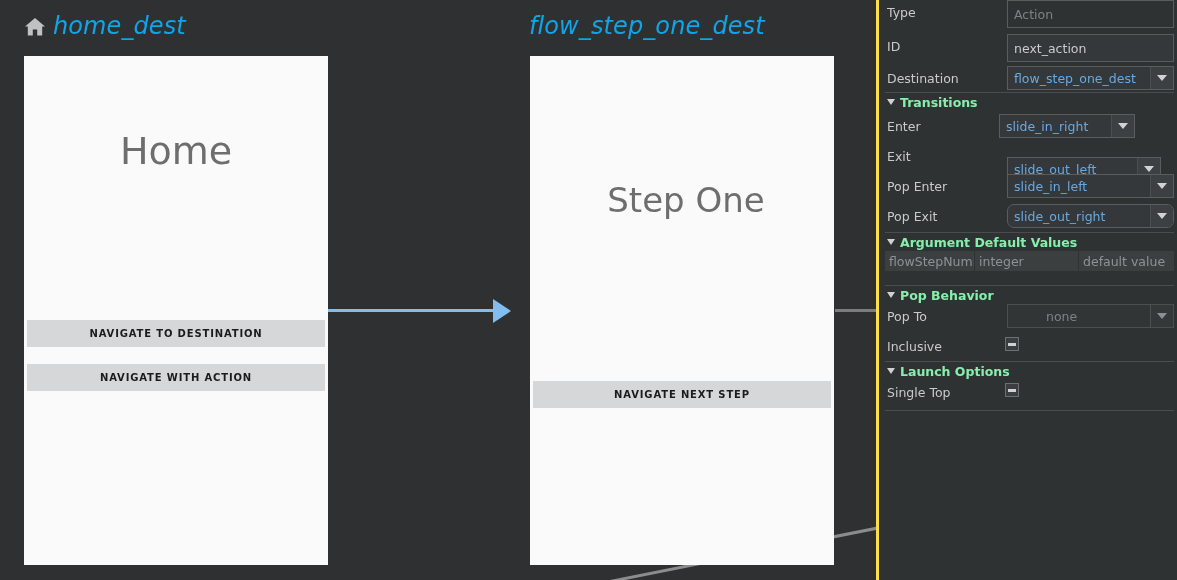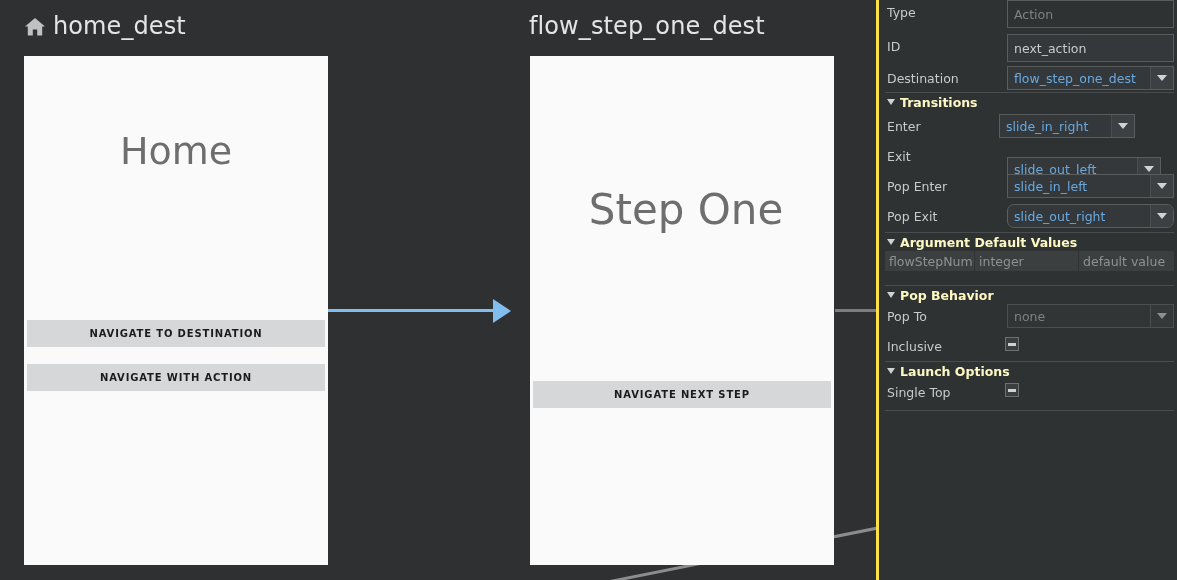--- a/index.html
+++ b/index.html
@@ -8,22 +8,22 @@
     background:#2b2d2e;
     font-family:"DejaVu Sans","Liberation Sans",sans-serif;
     -webkit-font-smoothing:antialiased;
   }
   #root{position:relative;width:1177px;height:580px;}
 
   
   .canvas{position:absolute;left:0;top:0;width:876px;height:580px;background:#2f3031;overflow:hidden;}
 
   .dest-title{
-    position:absolute;color:#e5e5e5;font-size:24px;letter-spacing:.1px;
-    white-space:nowrap;line-height:1;
+    position:absolute;color:#0ea5e9;font-size:24px;letter-spacing:.1px;
+    white-space:nowrap;line-height:1;font-style:italic;
   }
   .home-icon{
     display:inline-block;vertical-align:-3px;margin-right:7px;
   }
 
   .card{
     position:absolute;background:#fafafa;box-shadow:0 0 0 0 rgba(0,0,0,0);
   }
   .phone-title{
     position:absolute;left:0;right:0;text-align:center;
@@ -75,21 +75,21 @@
   .combo.dis .arrowbox{background:#353839;}
   .tri{
     width:0;height:0;border-left:5px solid transparent;border-right:5px solid transparent;
     border-top:6px solid #d0d2d3;
   }
   .combo.dis .tri{border-top-color:#8d9092;}
 
   .sect{position:absolute;left:0;right:0;height:20px;}
   .sect .sline{position:absolute;left:6px;right:6px;top:0;height:1px;background:#4a4d4e;}
   .sect .sttl{
-    position:absolute;left:8px;top:3px;font-size:12.5px;font-weight:700;color:#fef9c3;
+    position:absolute;left:8px;top:3px;font-size:12.5px;font-weight:700;color:#86efac;
     white-space:nowrap;
   }
   .sect .sttl .stri{
     display:inline-block;width:0;height:0;margin-right:5px;vertical-align:2px;
     border-left:4.5px solid transparent;border-right:4.5px solid transparent;
     border-top:6px solid #cfd1d2;
   }
   .hr{position:absolute;left:6px;right:6px;height:1px;background:#4a4d4e;}
 
   .argrow{position:absolute;display:flex;height:20px;}
@@ -131,21 +131,21 @@
       <div class="phone-title" style="top:76px;font-size:38px;">Home</div>
       <div class="mbtn" style="left:3px;top:264px;width:298px;height:27px;">NAVIGATE TO DESTINATION</div>
       <div class="mbtn" style="left:3px;top:308px;width:298px;height:27px;">NAVIGATE WITH ACTION</div>
     </div>
 
     <div class="dest-title" style="left:529px;top:14px;">
       <span>flow_step_one_dest</span>
     </div>
 
     <div class="card" style="left:530px;top:56px;width:304px;height:509px;">
-      <div class="phone-title" style="top:133px;font-size:42px;padding-left:8px;">Step One</div>
+      <div class="phone-title" style="top:127px;font-size:34px;padding-left:8px;">Step One</div>
       <div class="mbtn" style="left:3px;top:325px;width:298px;height:27px;">NAVIGATE NEXT STEP</div>
     </div>
 
   </div>
 
   <div class="panel">
 
     <div class="row" style="left:8px;top:0px;">
       <span class="lbl">Type</span>
     </div>
@@ -224,21 +224,21 @@
     </div>
 
     <div class="sect" style="top:285px;">
       <div class="sline"></div>
       <div class="sttl"><i class="stri"></i><span>Pop Behavior</span></div>
     </div>
 
     <div class="row" style="left:8px;top:304px;">
       <span class="lbl">Pop To</span>
     </div>
-    <div class="combo dis" style="position:absolute;left:128px;top:304px;width:167px;">
+    <div class="combo dis" style="position:absolute;left:128px;top:304px;width:167px;padding-left:32px;">
       <span class="val">none</span>
       <span class="arrowbox">
           <i class="tri"></i>
         </span>
     </div>
 
     <div class="row" style="left:8px;top:334px;">
       <span class="lbl">Inclusive</span>
     </div>
 

